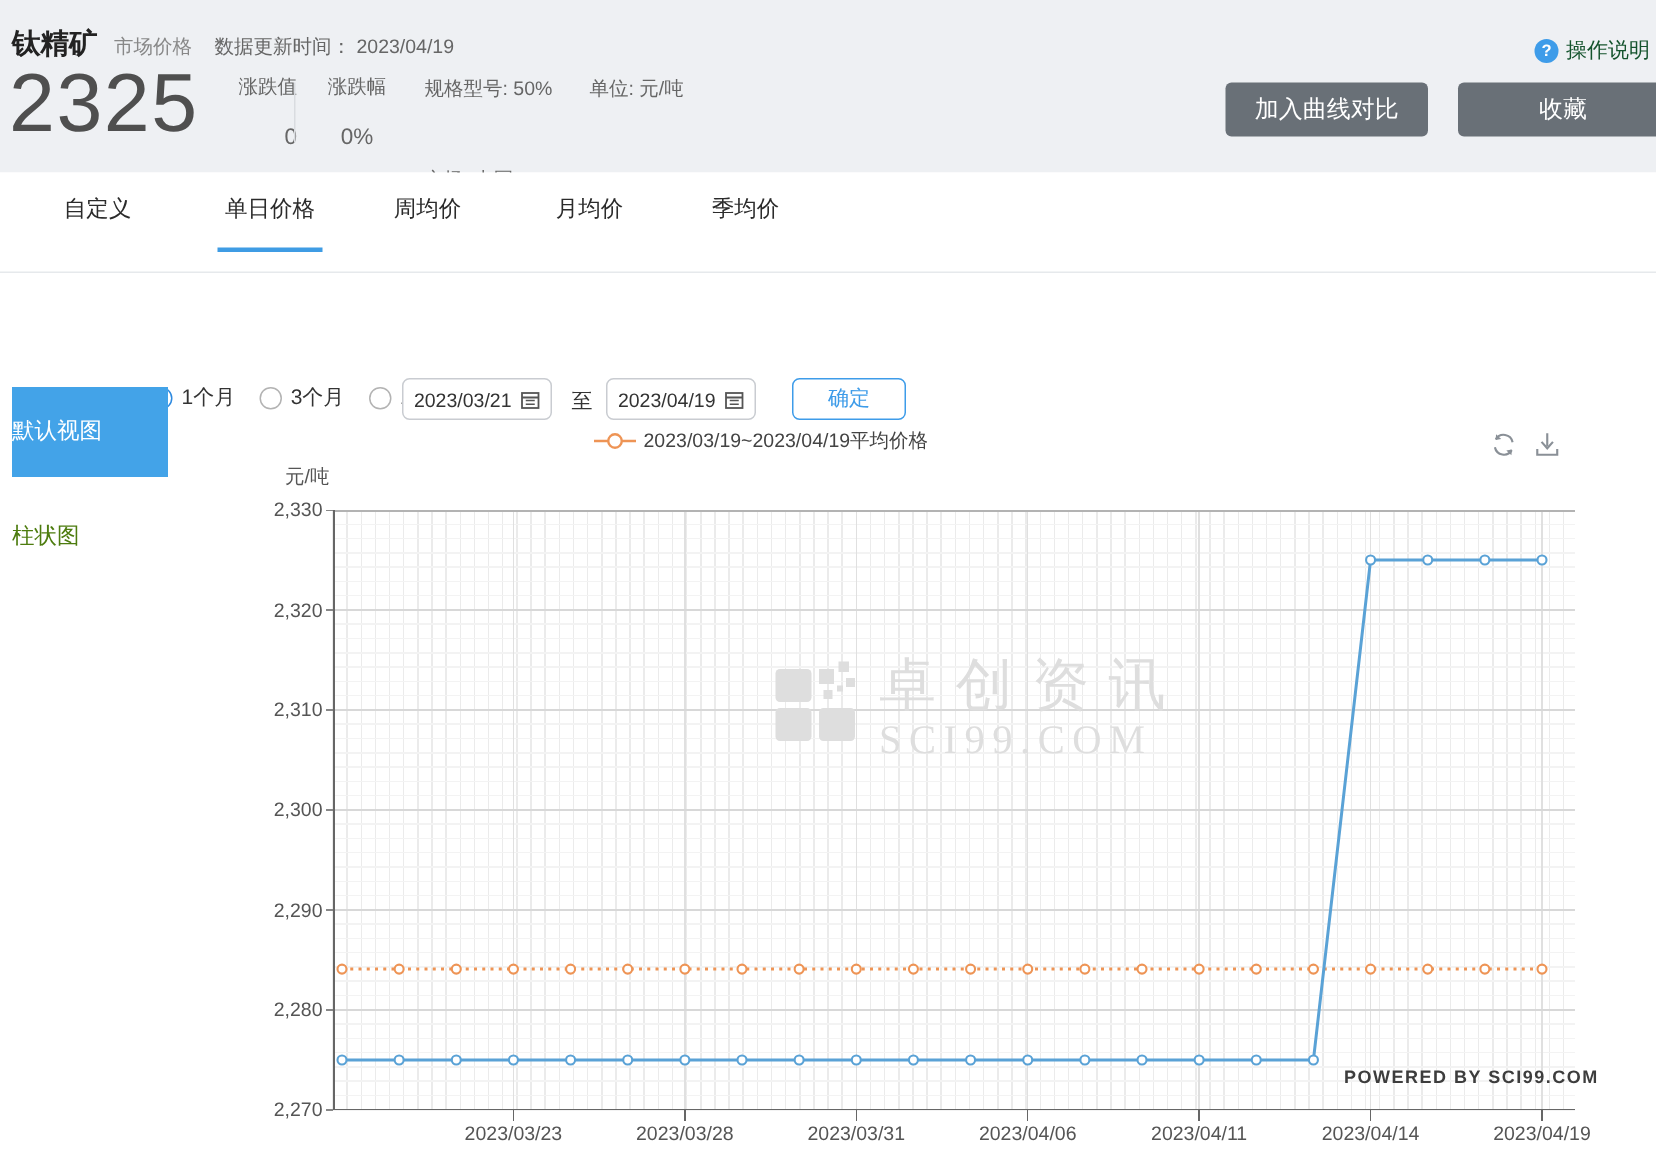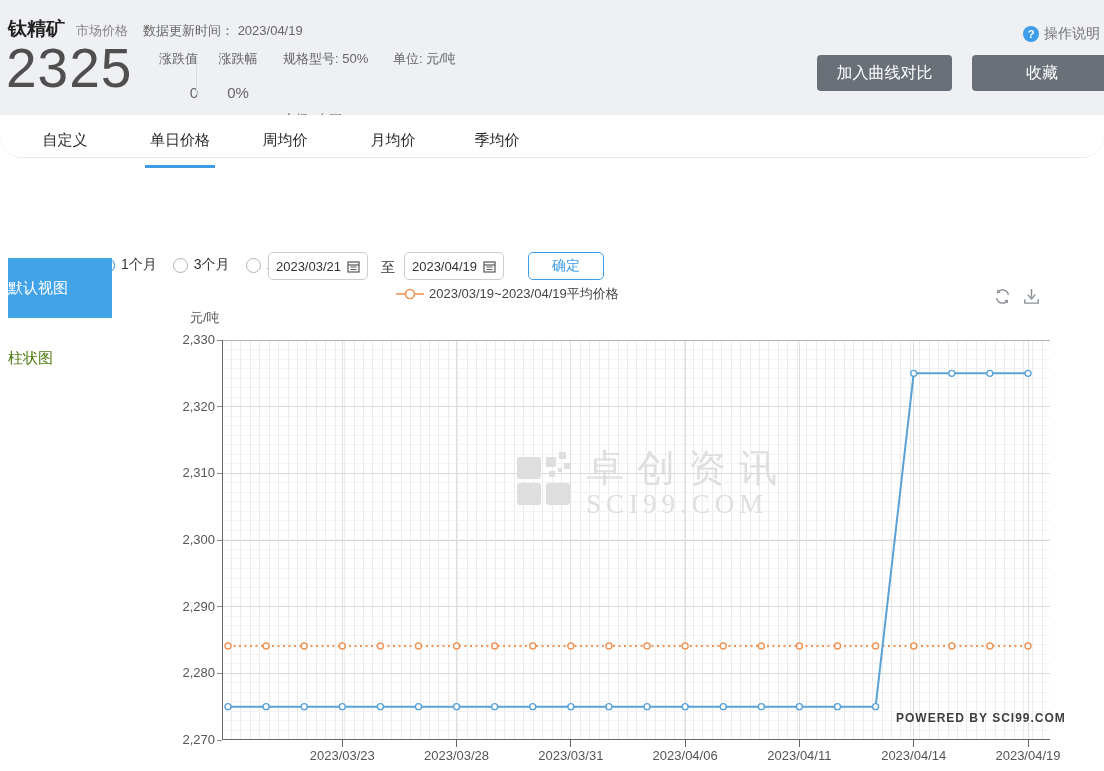--- a/index.html
+++ b/index.html
@@ -20,31 +20,31 @@
   .col-change .hcol-value { display:block; margin-top:16px; }
   .v-divider { position:absolute; left:196px; top:55px; width:1px; height:40px; background:#d9dce0; }
   .col-pct { position:absolute; left:208px; top:49px; width:60px; text-align:center; }
   .col-pct .hcol-value { display:block; margin-top:16px; }
   .col-spec { position:absolute; left:283px; top:50px; font-size:13px; color:#666; }
   .col-market { position:absolute; left:283px; top:79px; font-size:13px; color:#666;margin-top:32px; }
   .col-unit { position:absolute; left:393px; top:50px; font-size:13px; color:#666; }
   .help-wrap { position:absolute; right:4px; top:25px; display:flex; align-items:center; gap:5px; cursor:pointer; }
   .q-icon { width:16px; height:16px; border-radius:50%; background:#3e9ce9; color:#fff; font-size:11px; font-weight:bold;
             display:flex; align-items:center; justify-content:center; }
-  .help-text { font-size:14px; color:#737373; }
+  .help-text { font-size:14px; color:#14532d; }
   .gray-btn { position:absolute; top:55px; height:36px; background:#697077; color:#fff; font-size:16px;
               border:none; border-radius:4px; cursor:pointer; font-family:inherit; }
   .btn-compare { left:817px; width:135px; }
   .btn-fav { left:972px; width:140px; }
 
   
   .card { position:absolute; left:0; top:115px; width:1104px; height:656px; background:#fff; }
 
   
-  .tabbar { position:absolute; left:0; top:0; width:1104px; height:43px; border-bottom:1px solid #e6e9ec;border-radius:24px; }
+  .tabbar { position:absolute; left:0; top:0; width:1104px; height:67px; border-bottom:1px solid #e6e9ec; }
   .tab { position:absolute; top:0; width:96px; height:53px; line-height:50px; text-align:center;
          font-size:15px; color:#2b2b2b; cursor:pointer; }
   .tab .tab-label { display:inline-block; }
   .tab.active::after { content:""; position:absolute; left:13px; right:13px; bottom:0; height:3px; background:#3f9ce4; }
 
   
   .filters { position:absolute; left:0; top:53px; width:1104px; height:90px; }
   .period-label { position:absolute; left:30px; top:91px; font-size:14px; color:#333; }
   .radio-group { position:absolute; left:100px; top:88px; display:flex; align-items:center; gap:16px; }
   .radio-item { display:flex; align-items:center; gap:6px; font-size:14px; color:#333; cursor:pointer; }
@@ -75,21 +75,21 @@
   .tool-icon { width:19px; height:19px; cursor:pointer; }
   .y-unit { position:absolute; left:190px; top:194px; font-size:13px; color:#555; }
 
   
   .plot-svg { position:absolute; left:216px; top:225px; }
   .y-tick-label { position:absolute; left:160px; width:55px; text-align:right; font-size:13px; color:#555; }
   .x-tick-label { position:absolute; width:90px; text-align:center; font-size:13px; color:#555; top:633px; }
 
   
   .watermark { position:absolute; left:516px; top:322px; display:flex; align-items:flex-start; gap:10px;
-               pointer-events:none;margin-top:11px; }
+               pointer-events:none; }
   .wm-text-cn { font-size:38px; color:#dedede; letter-spacing:13px; line-height:40px; white-space:nowrap; }
   .wm-text-en { font-family:"Liberation Serif","DejaVu Serif",serif; font-size:27px; color:#dedede;
                 letter-spacing:5px; margin-top:1px; }
   .powered-by { position:absolute; left:896px; top:596px; font-size:12px; font-weight:bold; color:#3d3d3d;
                 letter-spacing:1px; pointer-events:none; }
 </style>
 </head>
 <body>
 
 <div class="screen">

